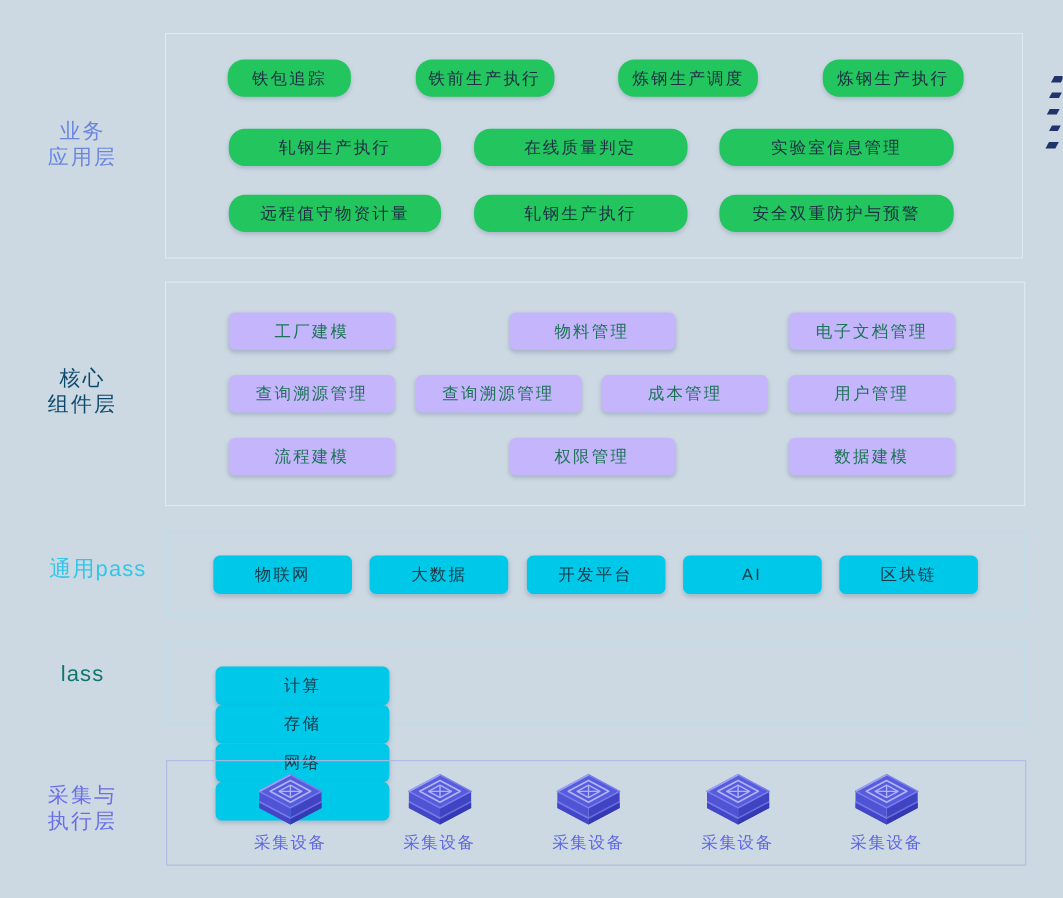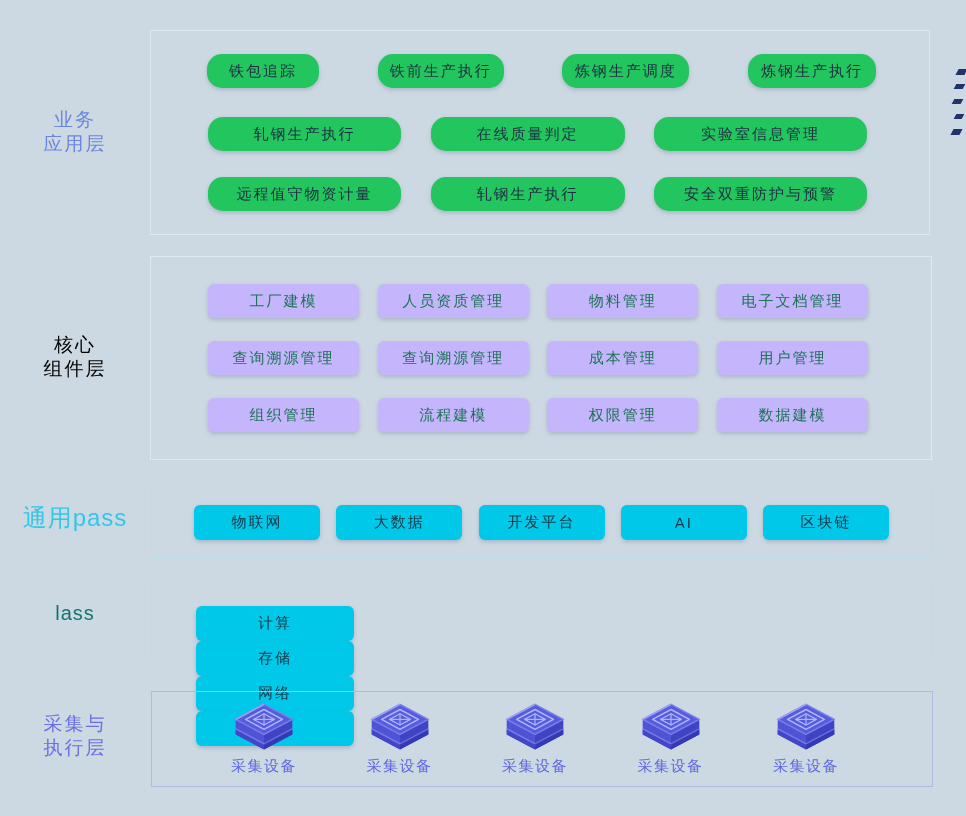--- a/index.html
+++ b/index.html
@@ -13,22 +13,22 @@
   #panel-business{left:150px;top:30px;width:780px;height:205px;}
   #panel-core{left:150px;top:256px;width:782px;height:204px;}
   #panel-paas{left:151px;top:483px;width:781px;height:76px;border-color:#bcdde8;}
   #panel-iaas{left:151px;top:583px;width:781px;height:75px;border-color:#bcdde8;}
   #panel-devices{left:151px;top:691px;width:782px;height:96px;border-color:#b2b8e2;}
 
   
   .layer-label{position:absolute;left:0;width:150px;text-align:center;
     font-size:19px;line-height:24px;letter-spacing:2px;}
   #label-business{top:108px;color:#6b86e0;}
-  #label-core{top:333px;color:#000000;}
-  #label-paas{top:506px;color:#32c6e8;font-size:24px;letter-spacing:1px;}
+  #label-core{top:333px;color:#0c4a6e;}
+  #label-paas{top:506px;color:#32c6e8;font-size:20px;letter-spacing:1px;margin-left:14px;}
   #label-iaas{top:601px;color:#0f766e;font-size:20px;letter-spacing:1px;}
   #label-devices{top:712px;color:#6a6ee8;}
 
   
   .row{position:absolute;left:0;width:100%;display:flex;
     justify-content:space-between;box-sizing:border-box;}
   .btn{display:flex;align-items:center;justify-content:center;height:34px;
     border-radius:6px;font-size:15px;letter-spacing:2px;
     box-shadow:0 2px 4px rgba(96,118,150,.35);}
   .btn-blue{background:#22c55e;color:#1f2e44;border-radius:15px;}
@@ -101,32 +101,30 @@
   <div class="row r3">
     <div class="btn btn-blue w193">远程值守物资计量</div>
     <div class="btn btn-blue w194">轧钢生产执行</div>
     <div class="btn btn-blue w191">安全双重防护与预警</div>
   </div>
 </div>
 
 <div class="panel" id="panel-core">
   <div class="row r r1">
     <div class="btn btn-green w151">工厂建模</div>
-    <div class="btn btn-green w151">人员资质管理</div>
     <div class="btn btn-green w151">物料管理</div>
     <div class="btn btn-green w151">电子文档管理</div>
   </div>
   <div class="row r r2">
     <div class="btn btn-green w151">查询溯源管理</div>
     <div class="btn btn-green w151">查询溯源管理</div>
     <div class="btn btn-green w151">成本管理</div>
     <div class="btn btn-green w151">用户管理</div>
   </div>
   <div class="row r r3">
-    <div class="btn btn-green w151">组织管理</div>
     <div class="btn btn-green w151">流程建模</div>
     <div class="btn btn-green w151">权限管理</div>
     <div class="btn btn-green w151">数据建模</div>
   </div>
 </div>
 
 <div class="panel" id="panel-paas">
   <div class="row r">
     <div class="btn btn-cyan wp">物联网</div>
     <div class="btn btn-cyan wp">大数据</div>

